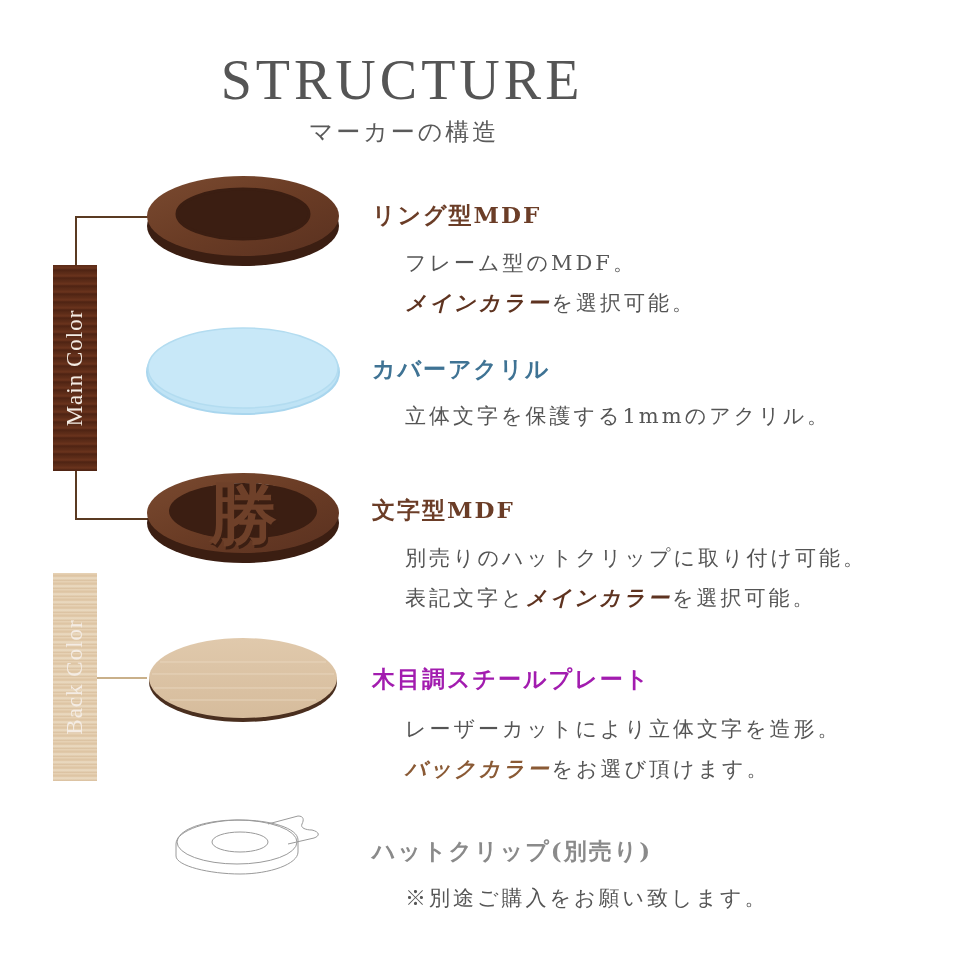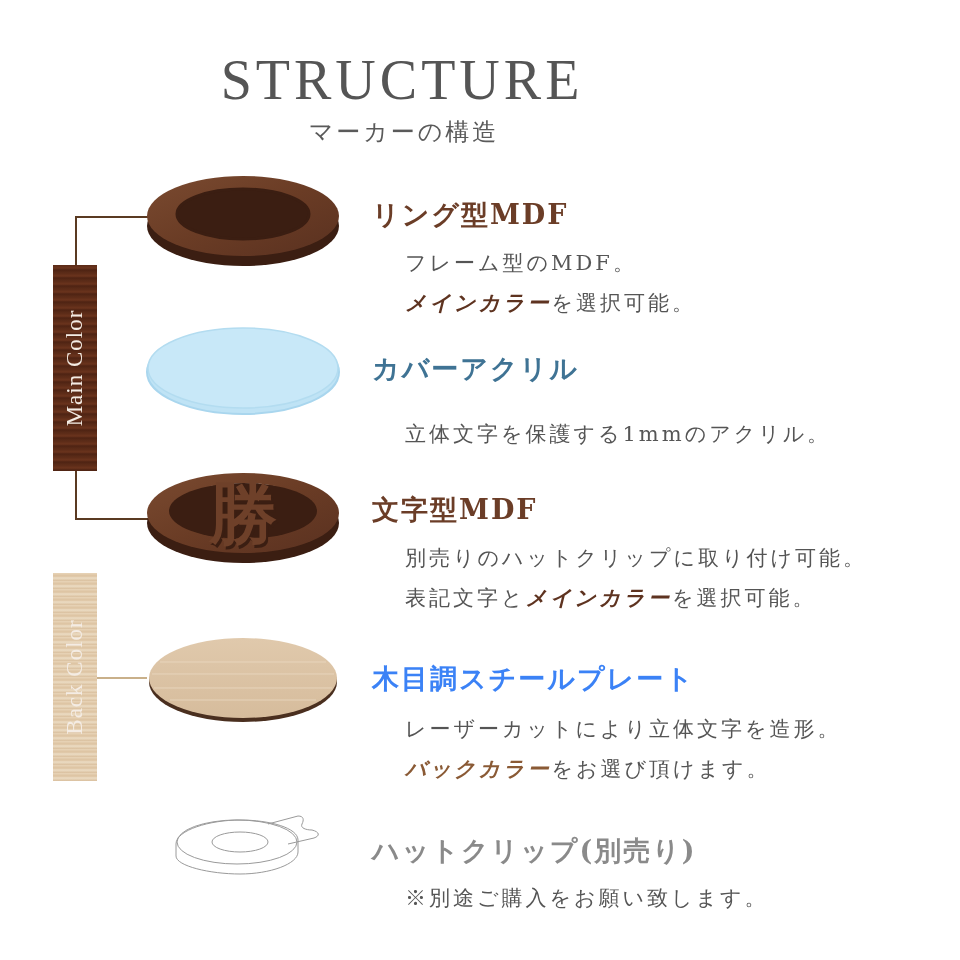--- a/index.html
+++ b/index.html
@@ -5,21 +5,21 @@
   html, body { margin:0; padding:0; background:#ffffff; }
   body { width:960px; height:960px; position:relative; overflow:hidden;
          font-family:"DejaVu Serif","Liberation Serif",serif; }
   .abs { position:absolute; }
 
   .title { left:0; width:804px; top:48px; text-align:center; font-size:56px;
            letter-spacing:4px; color:#555555; font-family:"Liberation Serif","DejaVu Serif",serif; line-height:64px; }
   .subtitle { left:0; width:808px; top:116px; text-align:center; font-size:24px;
               letter-spacing:3px; color:#5a5a5a; line-height:32px; }
 
-  .layer-title { font-size:27px; font-weight:bold; letter-spacing:2px; line-height:36px; white-space:nowrap; }
+  .layer-title { font-size:23px; font-weight:bold; letter-spacing:2px; line-height:36px; white-space:nowrap; }
   .layer-desc { font-size:21px; letter-spacing:3px; color:#555555; line-height:40px; white-space:nowrap; }
   .hl { font-weight:bold; font-style:italic; }
 
   .side-box { width:44px; display:flex; align-items:center; justify-content:center; }
   .side-label { transform:rotate(-90deg); white-space:nowrap; font-size:23px; letter-spacing:1px;
                 color:#f4ece4; font-family:"Liberation Serif","DejaVu Serif",serif; }
   .main-box { left:53px; top:265px; height:206px;
     background: repeating-linear-gradient(180deg,#5a2a17 0px,#6b341d 3px,#4e2313 5px,#5c2c18 8px); }
   .back-box { left:53px; top:573px; height:208px;
     background: repeating-linear-gradient(180deg,#e8d4b8 0px,#dcc2a0 3px,#ecdcc4 5px,#d9bf9d 8px); }
@@ -117,28 +117,28 @@
   </g>
 </svg>
 
 <div class="abs layer-title" style="left:372px;top:197px;color:#6b3d27;">リング型MDF</div>
 <div class="abs layer-desc" style="left:405px;top:243px;">フレーム型のMDF。</div>
 <div class="abs layer-desc" style="left:405px;top:283px;">
   <span class="hl" style="color:#5e3320;">メインカラー</span><span>を選択可能。</span>
 </div>
 
 <div class="abs layer-title" style="left:372px;top:351px;color:#3f7394;">カバーアクリル</div>
-<div class="abs layer-desc" style="left:405px;top:414px;">立体文字を保護する1mmのアクリル。</div>
+<div class="abs layer-desc" style="left:405px;top:396px;">立体文字を保護する1mmのアクリル。</div>
 
 <div class="abs layer-title" style="left:372px;top:492px;color:#6b3d27;">文字型MDF</div>
 <div class="abs layer-desc" style="left:405px;top:538px;">別売りのハットクリップに取り付け可能。</div>
 <div class="abs layer-desc" style="left:405px;top:578px;">
   <span>表記文字と</span><span class="hl" style="color:#5e3320;">メインカラー</span><span>を選択可能。</span>
 </div>
 
-<div class="abs layer-title" style="left:372px;top:661px;color:#3b82f6;">木目調スチールプレート</div>
+<div class="abs layer-title" style="left:372px;top:661px;color:#a21caf;">木目調スチールプレート</div>
 <div class="abs layer-desc" style="left:405px;top:709px;">レーザーカットにより立体文字を造形。</div>
 <div class="abs layer-desc" style="left:405px;top:749px;">
   <span class="hl" style="color:#8a5a35;">バックカラー</span><span>をお選び頂けます。</span>
 </div>
 
 <div class="abs layer-title" style="left:372px;top:833px;color:#8a8a8a;font-weight:bold;">ハットクリップ(別売り)</div>
 <div class="abs layer-desc" style="left:405px;top:878px;">※別途ご購入をお願い致します。</div>
 
 </body></html>

